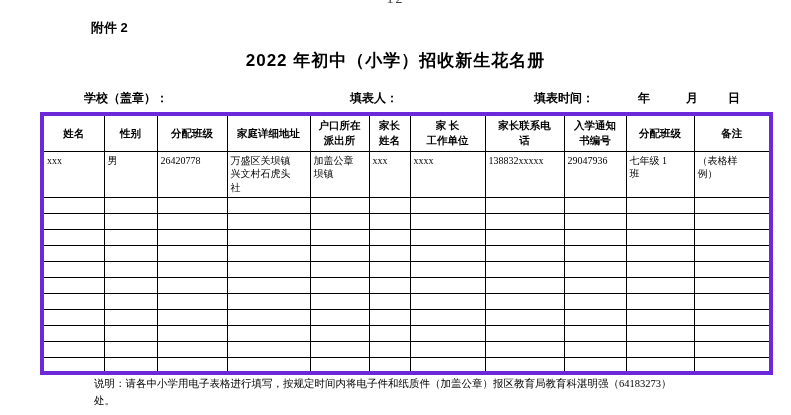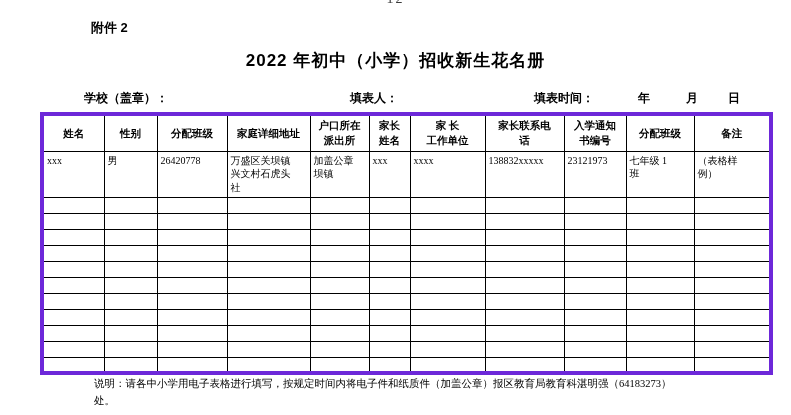--- a/index.html
+++ b/index.html
@@ -160,21 +160,21 @@
         <td>男</td>
         <td>26420778</td>
         <td>万盛区关坝镇
 兴文村石虎头
 社</td>
         <td>加盖公章
 坝镇</td>
         <td>xxx</td>
         <td>xxxx</td>
         <td>138832xxxxx</td>
-        <td>23121973</td>
+        <td>29047936</td>
         <td>七年级 1
 班</td>
         <td>（表格样
 例）</td>
       </tr>
     <tr class="empty-row">
           <td></td>
           <td></td>
           <td></td>
           <td></td>

